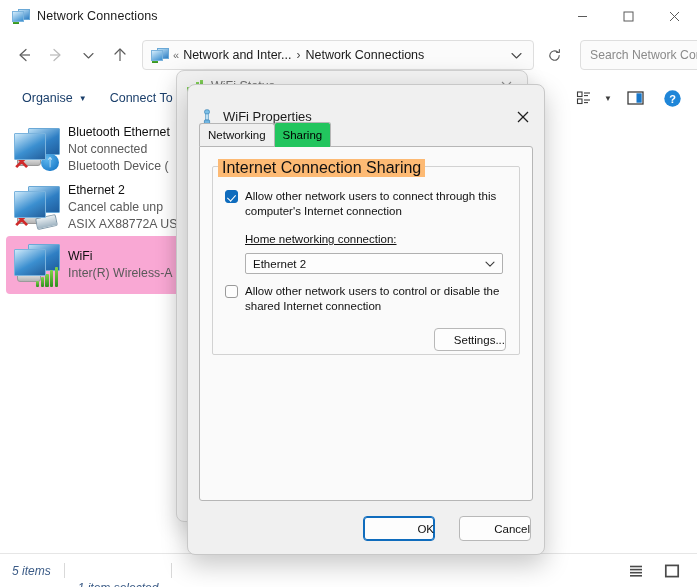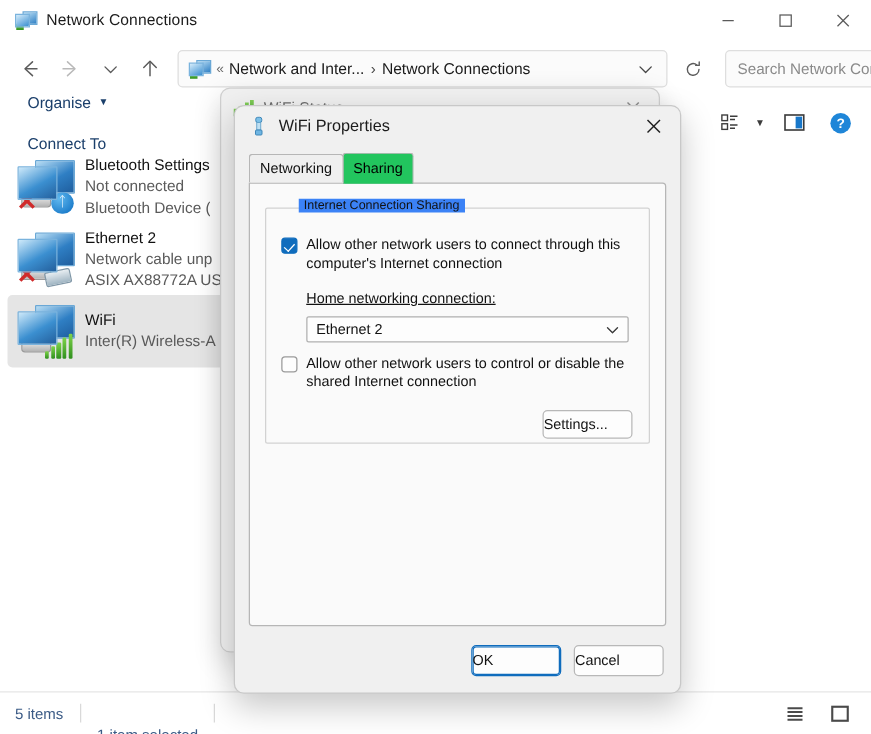--- a/index.html
+++ b/index.html
@@ -80,51 +80,51 @@
   
   .cmdbar {
     position: absolute; top: 78px; left: 0; right: 0; height: 40px;
     display: flex; align-items: center;
   }
   .cmd {
     font-size: 12.5px; color: #1b3f6b; padding: 6px 8px; border-radius: 4px;
     display: flex; align-items: center; white-space: nowrap;
   }
   .cmd .caret { font-size: 8px; margin-left: 6px; color: #1b3f6b; }
-  .cmdbar .left { margin-left: 14px; display: flex; align-items: flex-start; gap: 7px; flex-direction: column; }
+  .cmdbar .left { margin-left: 14px; display: flex; align-items: flex-end; gap: 7px; }
   .cmdbar .right { position: absolute; right: 10px; display: flex; align-items: center; gap: 6px; }
   .iconbtn {
     width: 30px; height: 28px; display: flex; align-items: center; justify-content: center;
     color: #3c3c3c; border-radius: 4px;
   }
   .tiny-caret { font-size: 8px; color: #3c3c3c; margin-left: -4px; width: 14px; text-align: center;}
 
   
   .filelist {
     position: absolute; top: 120px; left: 0; width: 186px; bottom: 34px;
     background: #ffffff; overflow: hidden;
   }
   .row {
     position: relative; height: 58px; margin: 0 4px 0 6px;
     display: flex; align-items: center; border-radius: 4px;
     padding-left: 6px;
   }
-  .row.selected { background: #e5e5e5; }
+  .row.selected { background: #f9a8d4; }
   .row .ricon { width: 48px; height: 48px; position: relative; flex: none; margin-right: 8px;}
   .row .rtext { overflow: hidden; white-space: nowrap; }
   .rname { font-size: 12.3px; color: #101010; line-height: 17px; }
   .rsub  { font-size: 12.3px; color: #5a5a5a; line-height: 17px; }
 
   
   .statusbar {
     position: absolute; left: 0; right: 0; bottom: 0; height: 34px;
     border-top: 1px solid #e6e6e6;
     display: flex; align-items: center; background: #ffffff;
   }
-  .status-text { font-size: 12px; color: #3b5b86; margin-left: 12px; }
+  .status-text { font-size: 12px; color: #3b5b86; margin-left: 12px; font-style: italic; }
   .status-div { width: 1px; height: 15px; background: #d9d9d9; margin: 0 13px; }
   .status-right { position: absolute; right: 10px; display: flex; align-items: center; gap: 6px; }
 
   
   .dlg-status {
     position: absolute; left: 176px; top: 70px; width: 352px; height: 452px;
     background: #f0f0f0;
     border: 1px solid #cfcfcf;
     border-radius: 8px;
     box-shadow: 0 8px 22px rgba(0,0,0,0.16);
@@ -146,21 +146,21 @@
 
   
   .dlg-props {
     position: absolute; left: 187px; top: 84px; width: 358px; height: 471px;
     background: #f0f0f0;
     border: 1px solid #c8c8c8;
     border-radius: 8px;
     box-shadow: 0 10px 26px rgba(0,0,0,0.22);
     overflow: hidden;
   }
-  .dp-title { height: 31px; display: flex; align-items: center; padding-left: 12px; position: relative; }
+  .dp-title { height: 31px; display: flex; align-items: center; padding-left: 12px; position: relative; margin-top: 16px; }
   .dp-icon { width: 14px; height: 16px; position: relative; margin-right: 9px; flex: none; }
   .dp-title-text { font-size: 13px; color: #1b1b1b; }
   .dp-close {
     position: absolute; right: 0; top: 0; width: 42px; height: 31px;
     display: flex; align-items: center; justify-content: center; color: #1f1f1f;
   }
 
   
   .tabstrip { position: absolute; left: 11px; top: 37px; display: flex; align-items: center; z-index: 3;}
   .tab {
@@ -183,22 +183,22 @@
   .tabpanel {
     position: absolute; left: 11px; right: 11px; top: 61px; bottom: 53px;
     background: #fafafa; border: 1px solid #b6b6b6; border-radius: 0 3px 3px 3px;
   }
 
   .group {
     position: absolute; left: 12px; right: 12px; top: 19px; height: 189px;
     border: 1px solid #d2d2d2; border-radius: 2px;
   }
   .group-label {
-    position: absolute; top: -8px; left: 26px; background: #3b82f6;
-    padding: 0 4px; font-size: 10px; color: #111;
+    position: absolute; top: -8px; left: 5px; background: #fdba74;
+    padding: 0 4px; font-size: 16px; color: #111;
   }
   .chkrow { position: absolute; display: flex; align-items: flex-start; }
   .chk {
     width: 13px; height: 13px; flex: none; margin-right: 7px; margin-top: 1px;
     border-radius: 3px; position: relative;
   }
   .chk.on { background: #0f6cbd; border: 1px solid #0f6cbd; }
   .chk.off { background: #fdfdfd; border: 1px solid #9a9a9a; }
   .chk.on::after {
     content: ""; position: absolute; left: 3px; top: 2px;
@@ -212,25 +212,25 @@
     position: absolute;
     height: 21px; background: #fdfdfd; border: 1px solid #b0b0b0; border-radius: 2px;
     display: flex; align-items: center; padding: 0 6px 0 7px;
   }
   .combo-val { font-size: 11.5px; color: #111; flex: 1; }
   .combo-arrow { color: #3c3c3c; font-size: 10px; display:flex; }
 
   .btn {
     font-size: 11.5px; color: #111;
     background: #fdfdfd; border: 1px solid #b8b8b8; border-radius: 4px;
-    display: flex; align-items: center; justify-content: flex-start;
+    display: flex; align-items: center; justify-content: flex-end;
   }
   .btn.settings { position: absolute; right: 13px; top: 161px; width: 72px; height: 23px; }
   .dlg-footer {
-    position: absolute; right: 13px; bottom: 13px; display: flex; gap: 10px;
+    position: absolute; right: 13px; bottom: 13px; display: flex; gap: 24px;
   }
   .btn.ok {
     width: 72px; height: 25px;
     border: 1px solid #0f6cbd; box-shadow: 0 0 0 1px #0f6cbd inset;
     border-radius: 4px;
   }
   .btn.cancel { width: 72px; height: 25px; }
 
   
   .mon-icon::before, .mon-icon::after { content: ""; position: absolute; }
@@ -412,35 +412,35 @@
 
   <div class="filelist">
 
     <div class="row">
       <span class="ricon mon-icon">
         <span class="mon-stand"></span>
         <span class="red-x">✕</span>
         <span class="bt-badge">ᛏ</span>
       </span>
       <span class="rtext">
-        <div class="rname">Bluetooth Settings</div>
+        <div class="rname">Bluetooth Ethernet</div>
         <div class="rsub">Not connected</div>
         <div class="rsub">Bluetooth Device (</div>
       </span>
     </div>
 
     <div class="row">
       <span class="ricon mon-icon">
         <span class="mon-stand"></span>
         <span class="red-x">✕</span>
         <span class="plug-badge"></span>
       </span>
       <span class="rtext">
         <div class="rname">Ethernet 2</div>
-        <div class="rsub">Network cable unp</div>
+        <div class="rsub">Cancel cable unp</div>
         <div class="rsub">ASIX AX88772A US</div>
       </span>
     </div>
 
     <div class="row selected">
       <span class="ricon mon-icon">
         <span class="mon-stand"></span>
         <span class="bars">
             <i></i>
             <i></i>

